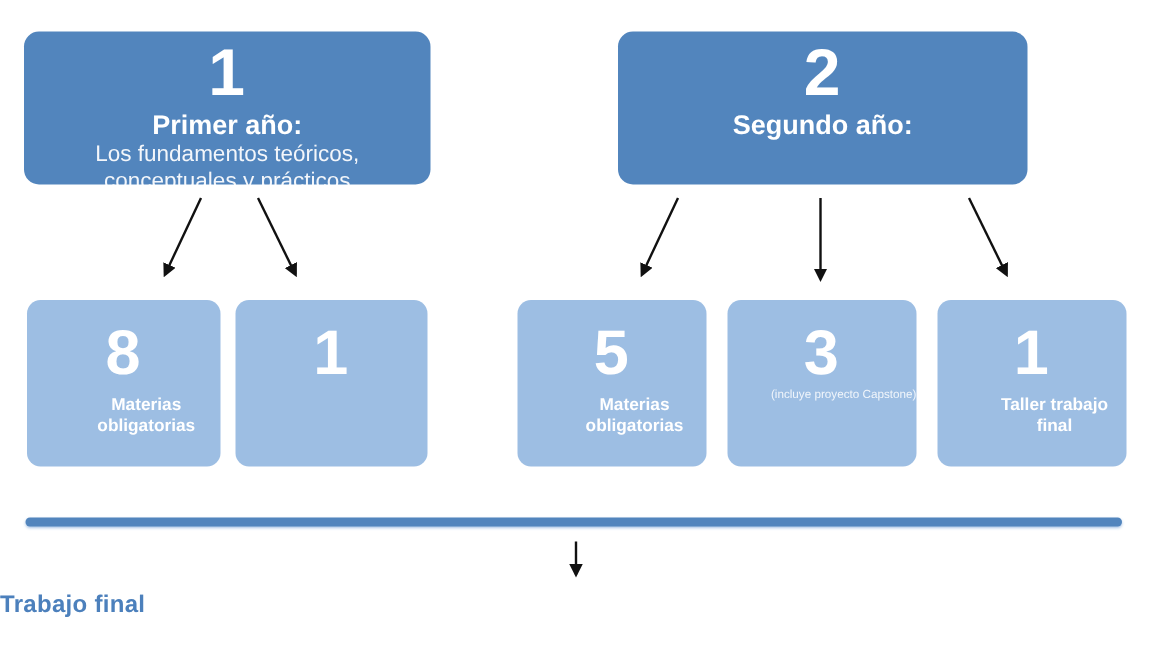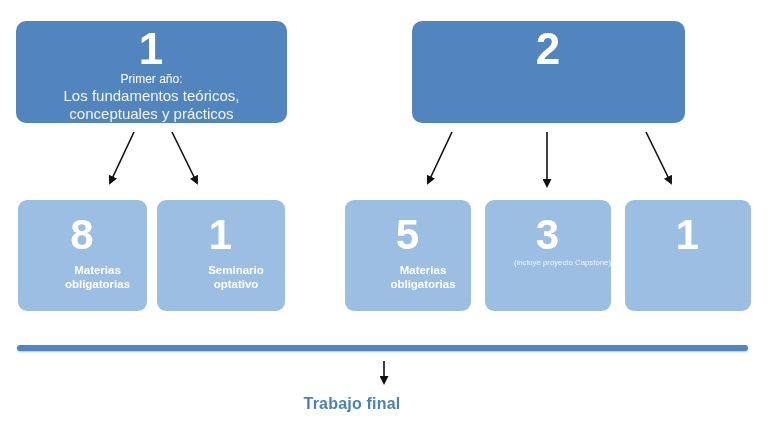--- a/index.html
+++ b/index.html
@@ -10,57 +10,58 @@
     --footer-text:#4C80BC;
   }
   html,body{margin:0;padding:0;background:#fff;}
   body{font-family:"Liberation Sans", sans-serif;}
   .canvas{position:relative;width:768px;height:445px;background:#ffffff;overflow:hidden;}
 
   .year-box{position:absolute;border-radius:10px;background:var(--year-box);color:#fff;text-align:center;}
   .year-box--1{left:16px;top:21px;width:271px;height:102px;}
   .year-box--2{left:412px;top:21px;width:273px;height:102px;}
   .year-number{font-size:44px;font-weight:bold;line-height:1.05;margin-top:5px;letter-spacing:1px;}
-  .year-title{font-size:12px;font-weight:normal;line-height:1.15;margin-top:1px;}
+  .year-title{font-size:18px;font-weight:bold;line-height:1.15;margin-top:1px;}
   .year-desc{font-size:15px;line-height:1.22;white-space:pre-line;color:rgba(255,255,255,.93);}
 
   .course-box{position:absolute;border-radius:9px;background:var(--course-box);color:#fff;text-align:center;top:200px;height:111px;}
   .course-box--1{left:18px;width:129px;}
   .course-box--2{left:157px;width:128px;}
   .course-box--3{left:345px;width:126px;}
   .course-box--4{left:485px;width:126px;}
   .course-box--5{left:625px;width:126px;}
   .course-number{font-size:42px;font-weight:bold;line-height:1;margin-top:14px;letter-spacing:1px;}
   .course-label{font-size:11.5px;font-weight:bold;line-height:1.22;margin-top:7px;white-space:pre-line;padding-left:30px;}
   .course-note{font-size:7.8px;color:rgba(255,255,255,.85);margin-top:3px;line-height:1.1;text-align:right;}
 
   .arrows{position:absolute;left:0;top:0;width:768px;height:445px;pointer-events:none;}
   .arrows path.shaft{stroke:var(--arrow);stroke-width:1.6;fill:none;}
   .arrows marker path{fill:var(--arrow);}
 
   .divider{position:absolute;left:17px;top:345px;width:731px;height:6px;border-radius:3px;
            background:var(--divider);box-shadow:0 1px 2px rgba(157,190,227,.9);}
 
-  .footer-label{position:absolute;left:16px;top:395px;width:672px;text-align:center;
+  .footer-label{position:absolute;left:0;top:395px;width:672px;
                 font-size:16px;font-weight:bold;color:var(--footer-text);letter-spacing:.2px;}
 </style>
 </head>
 <body>
 
 <div class="canvas">
 
   <section class="year-box year-box--1">
     <div class="year-number">1</div>
     <div class="year-title">Primer año:</div>
     <div class="year-desc">Los fundamentos teóricos,
 conceptuales y prácticos</div>
   </section>
 
   <section class="year-box year-box--2">
     <div class="year-number">2</div>
+    <div class="year-title">Segundo año:</div>
   </section>
 
   <svg class="arrows" viewBox="0 0 768 445" aria-hidden="true">
     <defs>
       <marker id="ah" markerUnits="userSpaceOnUse" markerWidth="9" markerHeight="9" viewBox="0 0 9 9" refX="7" refY="4.5" orient="auto">
         <path d="M0,0 L9,4.5 L0,9 z"></path>
       </marker>
     </defs>
     <path class="shaft" d="M134,132 L110,183" marker-end="url(#ah)"></path>
     <path class="shaft" d="M172,132 L197,183" marker-end="url(#ah)"></path>
@@ -72,39 +73,39 @@
 
   <section class="course-box course-box--1">
     <div class="course-number">8</div>
     <div class="course-label">Materias
 obligatorias</div>
     <div class="course-note"></div>
   </section>
 
   <section class="course-box course-box--2">
     <div class="course-number">1</div>
-    <div class="course-label">Seminario
-optativo</div>
     <div class="course-note"></div>
   </section>
 
   <section class="course-box course-box--3">
     <div class="course-number">5</div>
     <div class="course-label">Materias
 obligatorias</div>
     <div class="course-note"></div>
   </section>
 
   <section class="course-box course-box--4">
     <div class="course-number">3</div>
     <div class="course-note">(incluye proyecto Capstone)</div>
   </section>
 
   <section class="course-box course-box--5">
     <div class="course-number">1</div>
+    <div class="course-label">Taller trabajo
+final</div>
     <div class="course-note"></div>
   </section>
 
   <div class="divider"></div>
 
   <div class="footer-label">Trabajo final</div>
 
 </div>
 
 </body></html>

